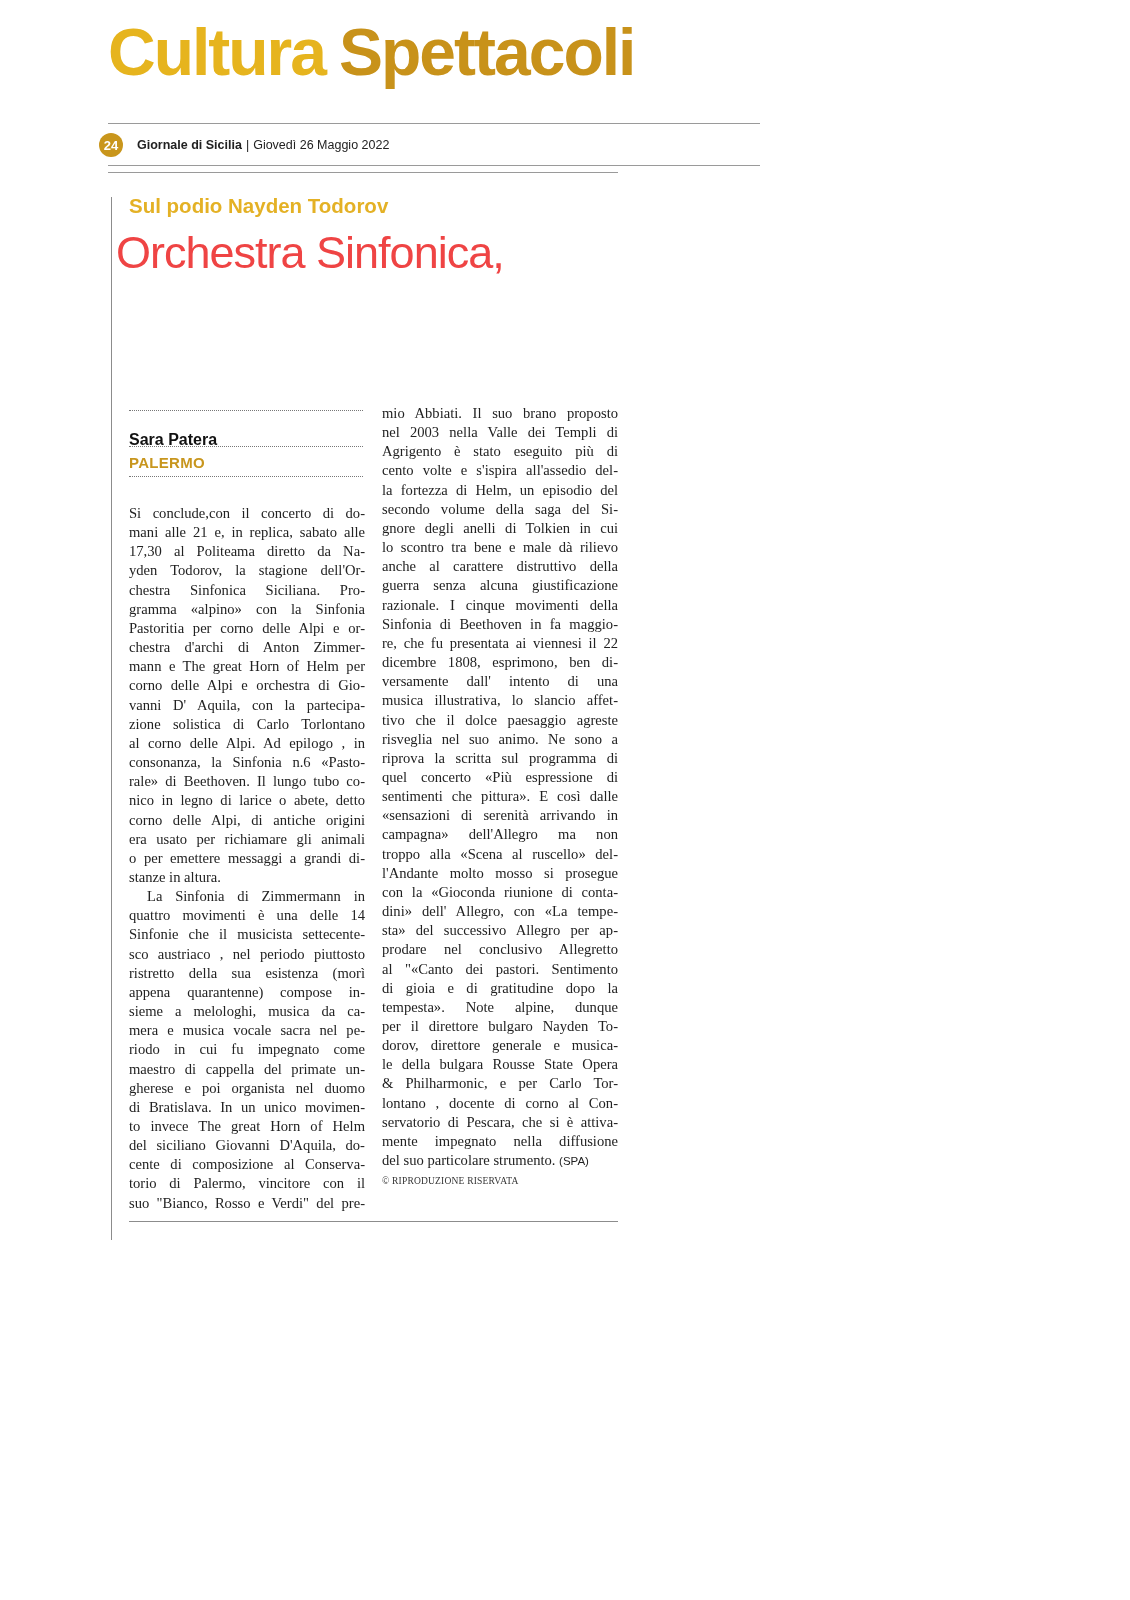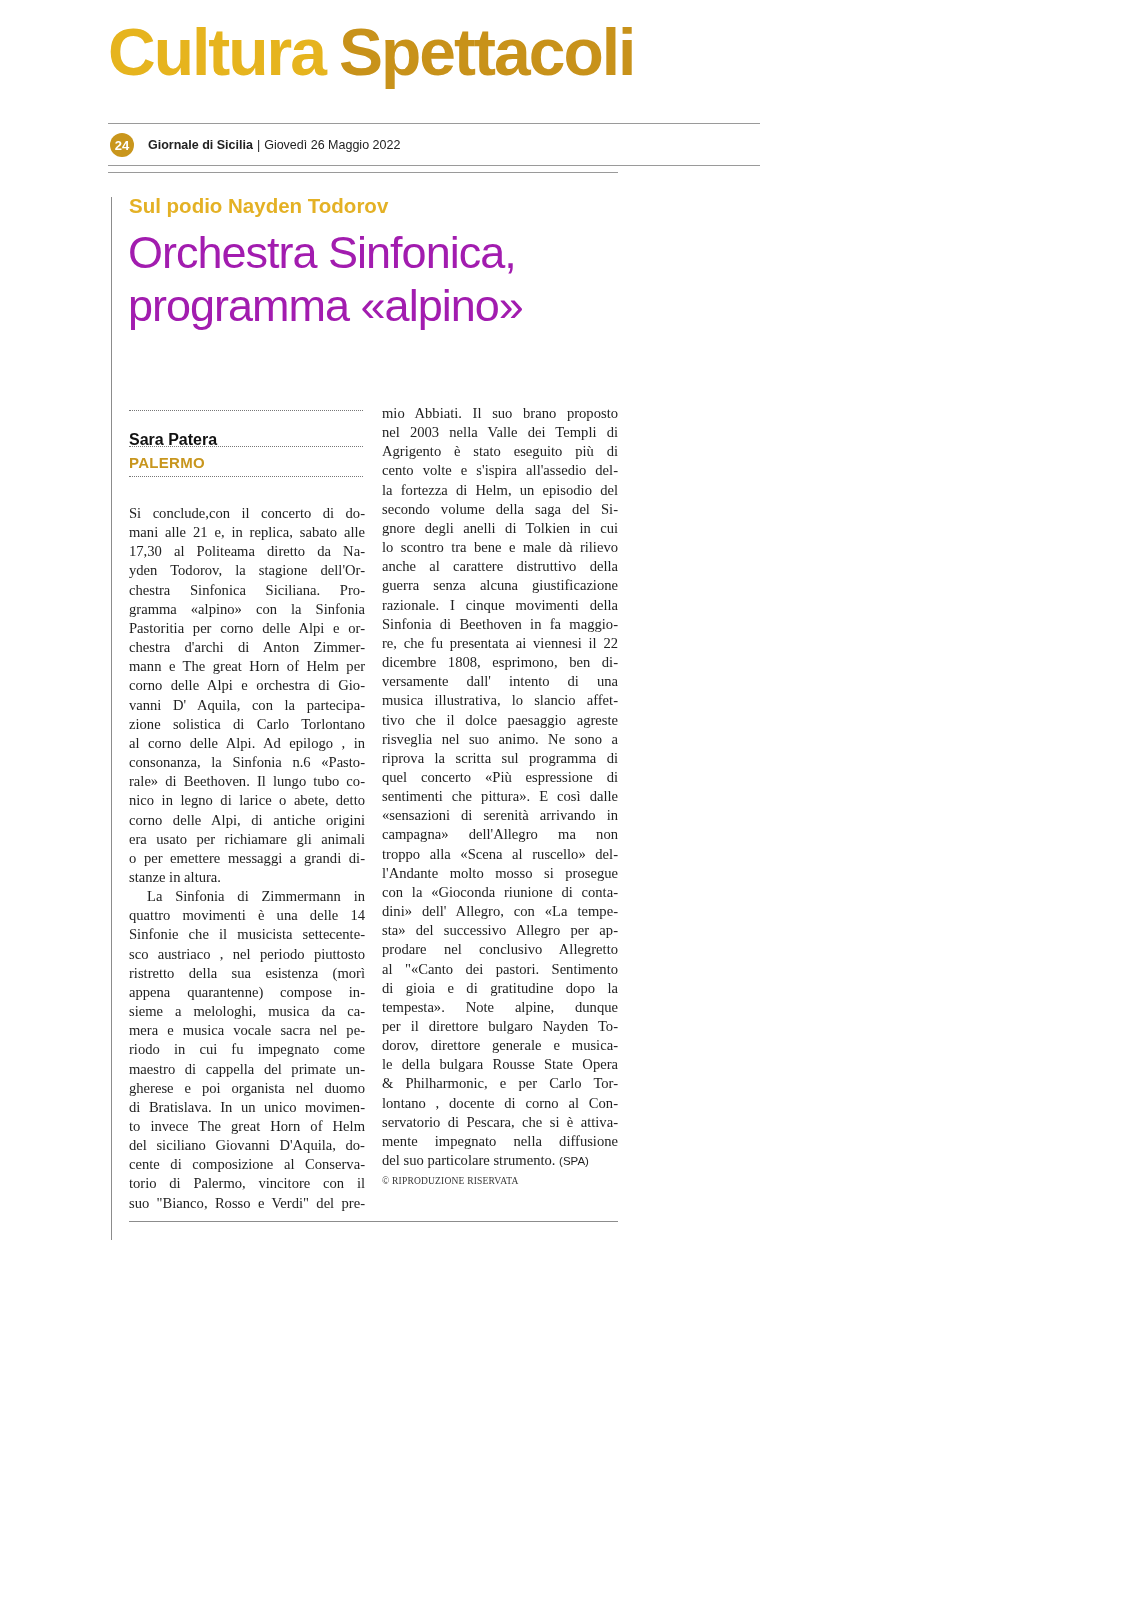--- a/index.html
+++ b/index.html
@@ -7,29 +7,29 @@
 
     .section-title { position: absolute; left: 108px; top: 12px; font-family: "Liberation Sans", sans-serif; font-weight: 900; font-size: 66px; letter-spacing: -2px; line-height: 80px; white-space: nowrap; }
     .section-title .w1 { color: #e6b41e; }
     .section-title .w2 { color: #c8921a; margin-left: 14px; }
 
     .rule { position: absolute; height: 1px; background: #9a9a9a; }
     .rule.r1 { left: 108px; top: 123px; width: 652px; }
     .rule.r2 { left: 108px; top: 165px; width: 652px; }
     .rule.r3 { left: 108px; top: 172px; width: 510px; }
 
-    .folio { position: absolute; left: 110px; top: 132px; height: 26px; display: flex; align-items: center; font-family: "Liberation Sans", sans-serif; font-size: 12.5px; color: #222; white-space: nowrap; }
+    .folio { position: absolute; left: 99px; top: 132px; height: 26px; display: flex; align-items: center; font-family: "Liberation Sans", sans-serif; font-size: 12.5px; color: #222; white-space: nowrap; }
     .page-badge { width: 24px; height: 24px; border-radius: 50%; background: #c9961c; color: #fff; font-weight: 700; font-size: 13px; display: flex; align-items: center; justify-content: center; margin-right: 14px; }
     .paper-name { font-weight: 700; }
     .sep { margin: 0 4px; }
 
     .vline { position: absolute; left: 111px; top: 197px; width: 1px; height: 1043px; background: #8c8c8c; }
 
     .kicker { position: absolute; left: 129px; top: 194px; font-family: "Liberation Sans", sans-serif; font-weight: 700; font-size: 20.5px; color: #e4b125; white-space: nowrap; }
-    .headline { position: absolute; left: 128px; top: 226px; width: 500px; font-family: "Liberation Sans", sans-serif; font-weight: 400; font-size: 45px; line-height: 53px; color: #a21caf; letter-spacing: -1px; }
+    .headline { position: absolute; left: 116px; top: 226px; width: 500px; font-family: "Liberation Sans", sans-serif; font-weight: 400; font-size: 45px; line-height: 53px; color: #ef4444; letter-spacing: -1px; }
     .headline div { white-space: nowrap; }
 
     .dots { position: absolute; left: 129px; width: 234px; border-top: 1.5px dotted #777; }
     .byline { position: absolute; left: 129px; top: 416px; font-family: "Liberation Sans", sans-serif; font-weight: 700; font-size: 16px; color: #111; margin-top: 15px; }
     .dateline { position: absolute; left: 129px; top: 454px; font-family: "Liberation Sans", sans-serif; font-weight: 700; font-size: 15px; color: #c8961e; letter-spacing: 0.3px; }
 
     .col { position: absolute; width: 236px; font-size: 14.6px; line-height: 19.15px; color: #222; }
     .col p { margin: 0; text-align: justify; text-align-last: justify; }
     .col p.last { text-align-last: left; }
     .col1 { left: 129px; top: 504px; font-family: Liberation Serif, serif; }
@@ -55,21 +55,20 @@
   <span>Giovedì 26 Maggio 2022</span>
 </div>
 <div class="rule r2"></div>
 <div class="rule r3"></div>
 
 <div class="vline"></div>
 
 <div class="kicker">Sul podio Nayden Todorov</div>
 <div class="headline">
   <div>Orchestra Sinfonica,</div>
-  <div>programma «alpino»</div>
 </div>
 
 <div class="dots" style="top:410px"></div>
 <div class="byline">Sara Patera</div>
 <div class="dots" style="top:446px"></div>
 <div class="dateline">PALERMO</div>
 <div class="dots" style="top:476px"></div>
 
 <div class="col col1">
   <p>Si conclude,con il concerto di do-</p>

